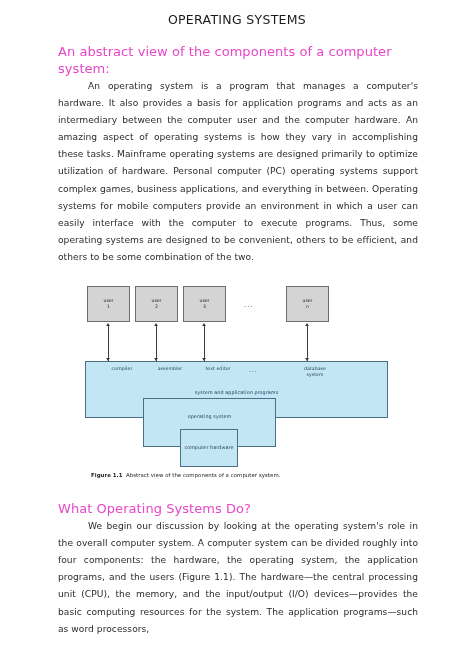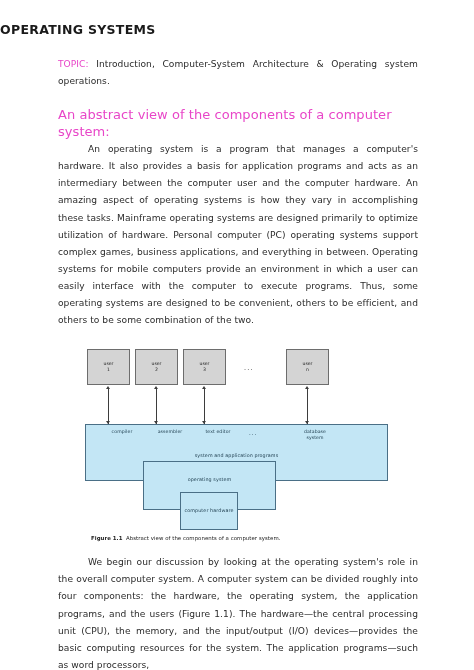--- a/index.html
+++ b/index.html
@@ -15,26 +15,26 @@
     color: #231f20;
   }
   .page {
     position: relative;
     width: 474px;
     height: 670px;
     background: #ffffff;
     box-sizing: border-box;
   }
   .doc-title {
-    text-align: left;
+    text-align: center;
     font-size: 12.5px;
-    font-weight: 700;
+    font-weight: 400;
     letter-spacing: 0.3px;
     color: #1a1a1a;
-    margin: 22px 0 0 0;
+    margin: 12px 0 0 0;
     padding: 0;
   }
   .content {
     margin: 0 56px 0 58px;
   }
   .para {
     font-size: 9.1px;
     line-height: 17.1px;
     text-align: justify;
     color: #2b2b2b;
@@ -172,21 +172,20 @@
 </style>
 </head>
 <body>
 
 <div class="page">
 
   <h1 class="doc-title">OPERATING SYSTEMS</h1>
 
   <div class="content">
 
-    <p class="para topic-line"><span class="topic-label">TOPIC:</span> <span>Introduction, Computer-System Architecture &amp; Operating system operations.</span></p>
 
     <p class="heading">An abstract view of the components of a computer system:</p>
 
     <p class="para body-para"><span class="indent"></span><span>An operating system is a program that manages a computer's hardware. It also provides a basis for application programs and acts as an intermediary between the computer user and the computer hardware. An amazing aspect of operating systems is how they vary in accomplishing these tasks. Mainframe operating systems are designed primarily to optimize utilization of hardware. Personal computer (PC) operating systems support complex games, business applications, and everything in between. Operating systems for mobile computers provide an environment in which a user can easily interface with the computer to execute programs. Thus, some operating systems are designed to be convenient, others to be efficient, and others to be some combination of the two.</span></p>
 
     <div class="figure">
       <div class="fig-canvas">
 
         <div class="user-box" style="left:14px; top:4px;">
           <span>user</span>
@@ -249,17 +248,18 @@
 
         <div class="layer layer-hw">
           <div class="layer-caption" style="top:15px;">computer hardware</div>
         </div>
 
       </div>
 
       <div class="fig-caption"><b>Figure 1.1</b>&nbsp;&nbsp;<span>Abstract view of the components of a computer system.</span></div>
     </div>
 
+    <p class="heading" style="margin-top:10px;">What Operating Systems Do?</p>
 
     <p class="para body-para"><span class="indent"></span><span>We begin our discussion by looking at the operating system's role in the overall computer system. A computer system can be divided roughly into four components: the hardware, the operating system, the application programs, and the users (Figure 1.1). The hardware—the central processing unit (CPU), the memory, and the input/output (I/O) devices—provides the basic computing resources for the system. The application programs—such as word processors,</span></p>
 
   </div>
 </div>
 
 </body></html>

